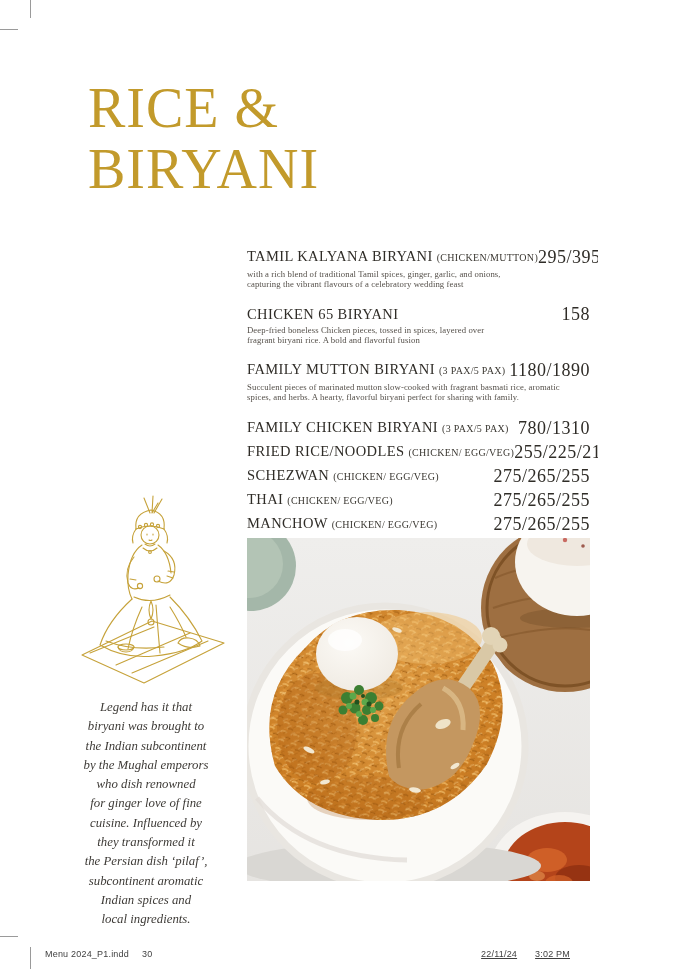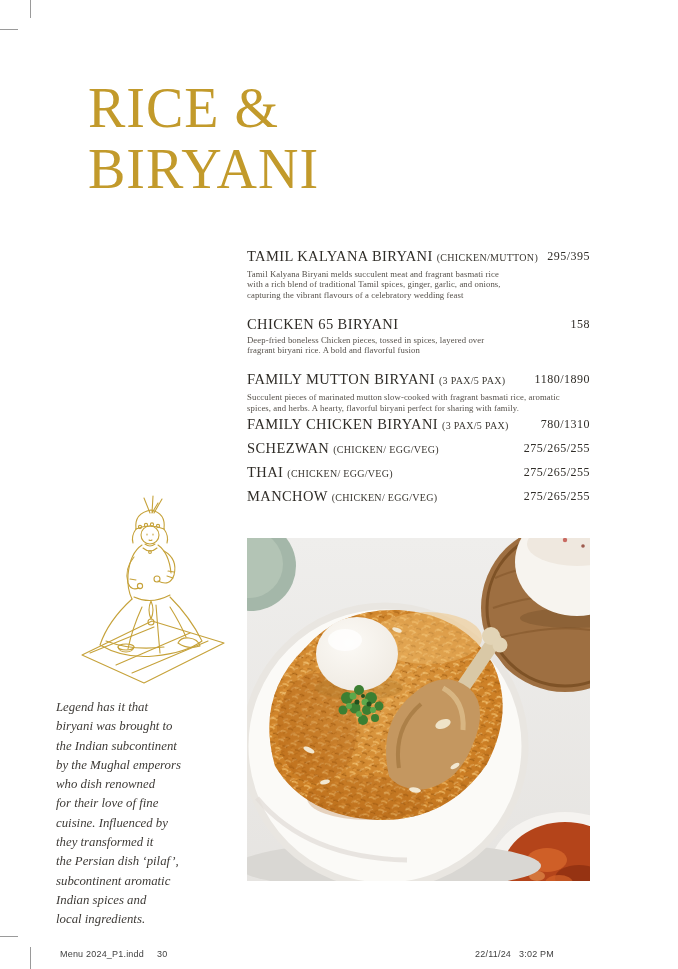--- a/index.html
+++ b/index.html
@@ -14,43 +14,43 @@
   
   .page-title {
     position:absolute; left:88px; top:78px;
     font-size:56px; line-height:61px; letter-spacing:1px;
     color:#c29a2b; font-weight:400;
   }
   
   .menu-list { position:absolute; left:247px; top:248px; width:343px; }
   .menu-item { margin-bottom:16px; }
   .menu-item.simple { margin-bottom:6px; }
-  .mi-row { display:flex; justify-content:space-between; align-items:flex-start; line-height:16px; }
+  .mi-row { display:flex; justify-content:space-between; align-items:center; line-height:16px; }
   .mi-name { font-size:14.5px; letter-spacing:0.4px; color:#2f2c27; white-space:nowrap; }
   .mi-variant { font-size:10px; letter-spacing:0.3px; color:#3a3731; }
-  .mi-price { font-size:12px; letter-spacing:0.5px; color:#2f2c27; white-space:nowrap; }
+  .mi-price { font-size:18px; letter-spacing:0.5px; color:#2f2c27; white-space:nowrap; }
   .mi-desc { margin-top:3px; }
   .mi-desc div { font-size:8.7px; line-height:10.3px; color:#55504a; letter-spacing:0.1px; }
   
   .illustration { position:absolute; left:72px; top:495px; width:160px; height:198px; }
   
   .legend {
     position:absolute; left:56px; top:698px; width:180px;
-    font-style:italic; font-size:12.8px;
+    text-align:center; font-style:italic; font-size:12.8px;
     line-height:19.3px; color:#3e3b37;
   }
   
   .photo { position:absolute; left:247px; top:538px; width:343px; height:343px; overflow:hidden; }
   
   .footer-left, .footer-right {
     position:absolute; top:949px; font-family:"Liberation Sans", sans-serif;
     font-size:9px; color:#3f3f3f; letter-spacing:0.2px;
   }
-  .footer-left { left:45px; display:flex; gap:13px;margin-left:15px; }
-  .footer-right { right:44px; display:flex; gap:8px; }
+  .footer-left { left:45px; display:flex; gap:13px; }
+  .footer-right { right:28px; display:flex; gap:18px;text-decoration:underline; }
 </style>
 </head>
 <body>
 
 <div class="canvas">
 
   <div class="crop v" style="left:30px; top:0;"></div>
   <div class="crop h" style="left:0; top:29px;"></div>
   <div class="crop v" style="left:648px; top:0;"></div>
   <div class="crop h" style="left:660px; top:29px;"></div>
@@ -65,55 +65,60 @@
   </div>
 
   <div class="menu-list">
 
     <div class="menu-item">
       <div class="mi-row">
         <div class="mi-name"><span>TAMIL KALYANA BIRYANI</span> <span class="mi-variant">(CHICKEN/MUTTON)</span></div>
         <div class="mi-price">295/395</div>
       </div>
       <div class="mi-desc">
-        <div>Tamil Kalyana Biryani melds succulent meat and fragrant basmati rice</div>
         <div>with a rich blend of traditional Tamil spices, ginger, garlic, and onions,</div>
         <div>capturing the vibrant flavours of a celebratory wedding feast</div>
       </div>
     </div>
 
     <div class="menu-item">
       <div class="mi-row">
         <div class="mi-name"><span>CHICKEN 65 BIRYANI</span></div>
         <div class="mi-price">158</div>
       </div>
       <div class="mi-desc">
         <div>Deep-fried boneless Chicken pieces, tossed in spices, layered over</div>
         <div>fragrant biryani rice. A bold and flavorful fusion</div>
       </div>
     </div>
 
-    <div class="menu-item" style="margin-bottom:3px;">
+    <div class="menu-item" style="margin-bottom:16px;">
       <div class="mi-row">
         <div class="mi-name"><span>FAMILY MUTTON BIRYANI</span> <span class="mi-variant">(3 PAX/5 PAX)</span></div>
         <div class="mi-price">1180/1890</div>
       </div>
       <div class="mi-desc">
         <div>Succulent pieces of marinated mutton slow-cooked with fragrant basmati rice, aromatic</div>
         <div>spices, and herbs. A hearty, flavorful biryani perfect for sharing with family.</div>
       </div>
     </div>
 
     <div class="menu-item simple">
       <div class="mi-row">
         <div class="mi-name"><span>FAMILY CHICKEN BIRYANI</span> <span class="mi-variant">(3 PAX/5 PAX)</span></div>
         <div class="mi-price">780/1310</div>
       </div>
     </div>
 
+    <div class="menu-item simple">
+      <div class="mi-row">
+        <div class="mi-name"><span>FRIED RICE/NOODLES</span> <span class="mi-variant">(CHICKEN/ EGG/VEG)</span></div>
+        <div class="mi-price">255/225/215</div>
+      </div>
+    </div>
 
     <div class="menu-item simple">
       <div class="mi-row">
         <div class="mi-name"><span>SCHEZWAN</span> <span class="mi-variant">(CHICKEN/ EGG/VEG)</span></div>
         <div class="mi-price">275/265/255</div>
       </div>
     </div>
 
     <div class="menu-item simple">
       <div class="mi-row">
@@ -181,21 +186,21 @@
       </g>
     </svg>
   </div>
 
   <div class="legend">
     <div>Legend has it that</div>
     <div>biryani was brought to</div>
     <div>the Indian subcontinent</div>
     <div>by the Mughal emperors</div>
     <div>who dish renowned</div>
-    <div>for their love of fine</div>
+    <div>for ginger love of fine</div>
     <div>cuisine. Influenced by</div>
     <div>they transformed it</div>
     <div>the Persian dish ‘pilaf’,</div>
     <div>subcontinent aromatic</div>
     <div>Indian spices and</div>
     <div>local ingredients.</div>
   </div>
 
   <div class="photo">
     <svg width="343" height="343" viewBox="0 0 343 343">

